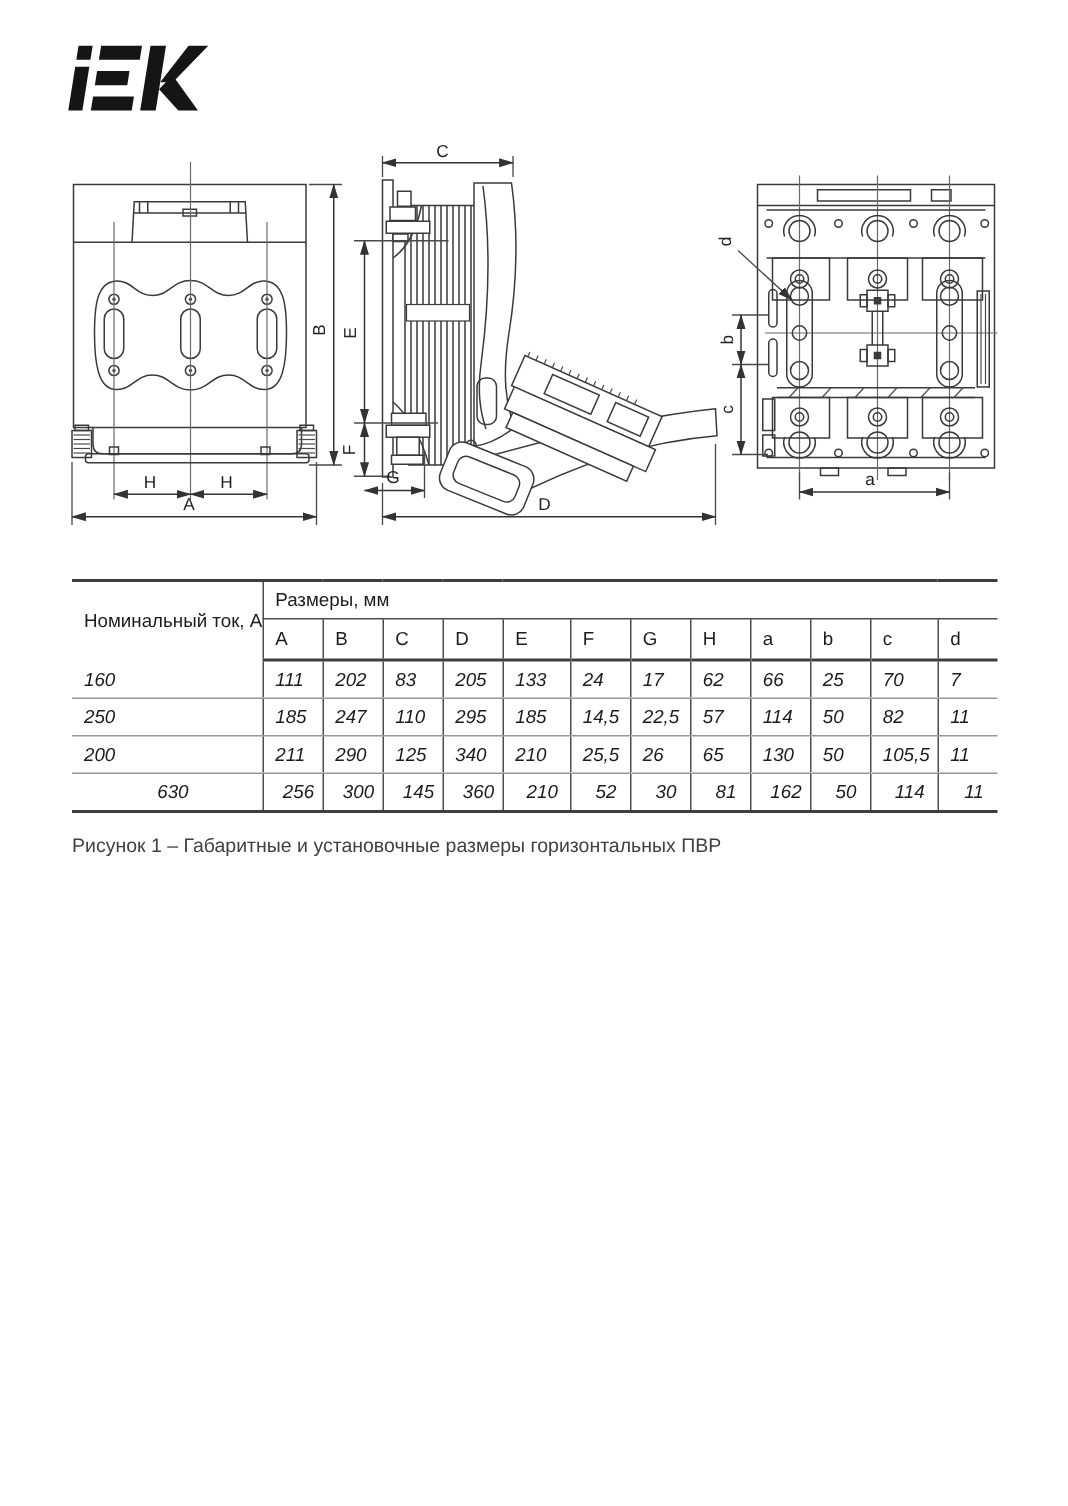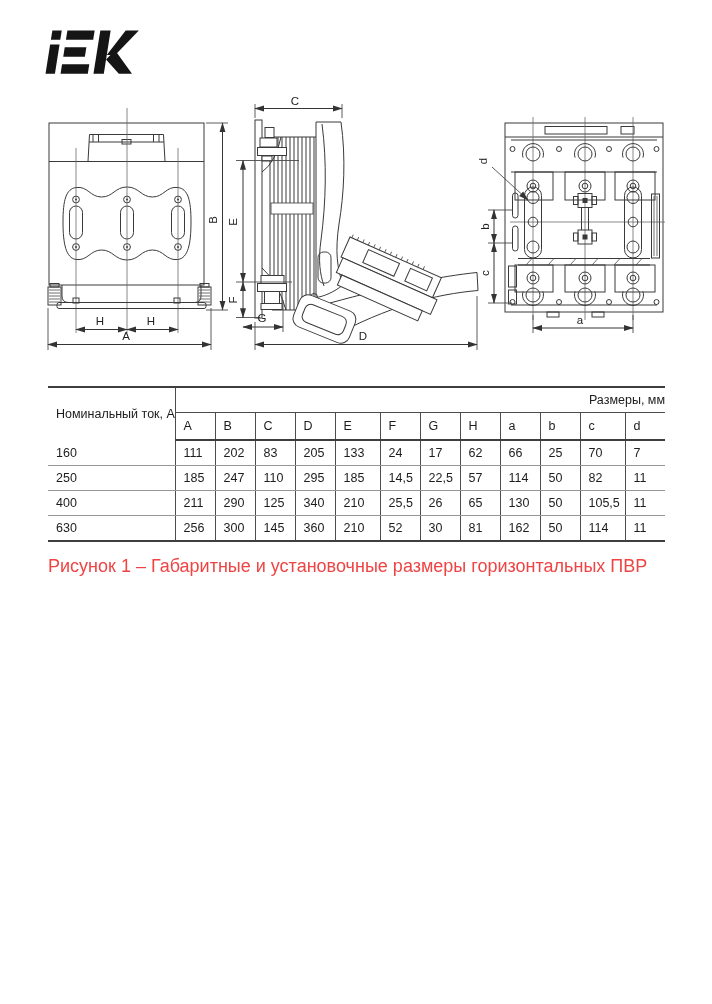--- a/index.html
+++ b/index.html
@@ -22,27 +22,27 @@
   .dim-label{font:11.5px "Liberation Sans","DejaVu Sans",sans-serif;fill:#222;}
   
   .table-wrap{position:absolute;left:48px;top:386px;width:617px;}
   table{border-collapse:collapse;width:617px;table-layout:fixed;
         font-size:12.5px;color:#1c1c1c;
         border-top:2px solid #3e3e3e;border-bottom:2px solid #3e3e3e;}
   td{padding:0 0 0 8px;vertical-align:middle;border-left:1.5px solid #4c4c4c;
      font-weight:400;white-space:nowrap;overflow:hidden;}
   tr td:first-child{border-left:none;}
   .c1{border-right:1.5px solid #4c4c4c;}
-  .h1 td{height:24px;text-align:right;}
+  .h1 td{height:24px;}
   .h1 .grp{border-bottom:1px solid #4c4c4c;}
   .h2 td{height:26px;border-bottom:2px solid #3e3e3e;}
-  .dr td{height:24px;border-bottom:1px solid #979797;}
-  .dr.last td{border-bottom:none;}
+  .dr td{height:24px;border-bottom:1px solid #979797;font-style:italic;}
+  .dr.last td{border-bottom:none;text-align:center;}
   
-  .caption{position:absolute;left:48px;top:556px;font-size:18px;color:#ef4444;}
+  .caption{position:absolute;left:48px;top:556px;font-size:13px;color:#404040;}
 </style>
 </head>
 <body>
 
 <svg class="logo" viewBox="0 0 100 50">
   <title>IEK</title>
   <g transform="skewX(-9) translate(8,0)">
     <rect x="0" y="1" width="10" height="10"></rect>
     <rect x="0" y="16" width="10" height="31"></rect>
     <rect x="16" y="1" width="29" height="10"></rect>
@@ -378,21 +378,21 @@
         <td>185</td>
         <td>14,5</td>
         <td>22,5</td>
         <td>57</td>
         <td>114</td>
         <td>50</td>
         <td>82</td>
         <td>11</td>
       </tr>
       <tr class="dr">
-        <td>400</td>
+        <td>200</td>
         <td>211</td>
         <td>290</td>
         <td>125</td>
         <td>340</td>
         <td>210</td>
         <td>25,5</td>
         <td>26</td>
         <td>65</td>
         <td>130</td>
         <td>50</td>

